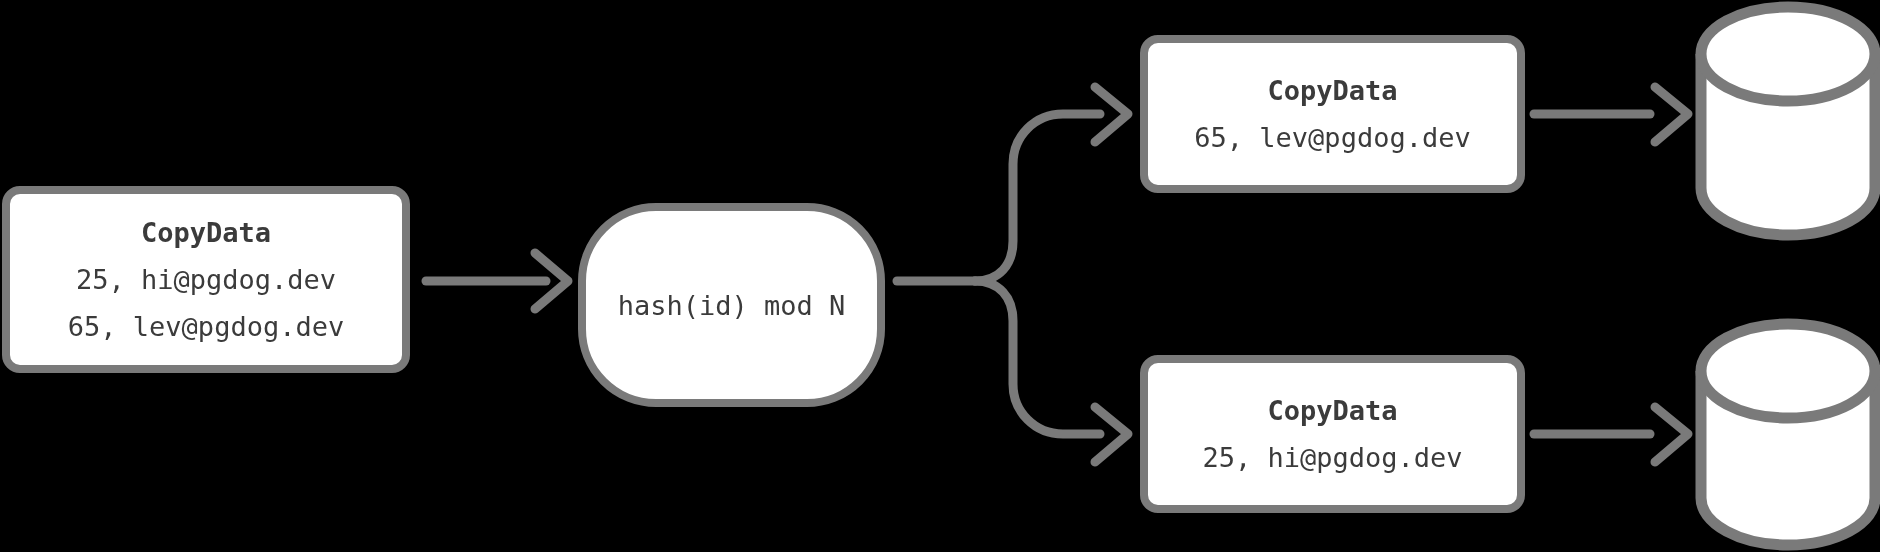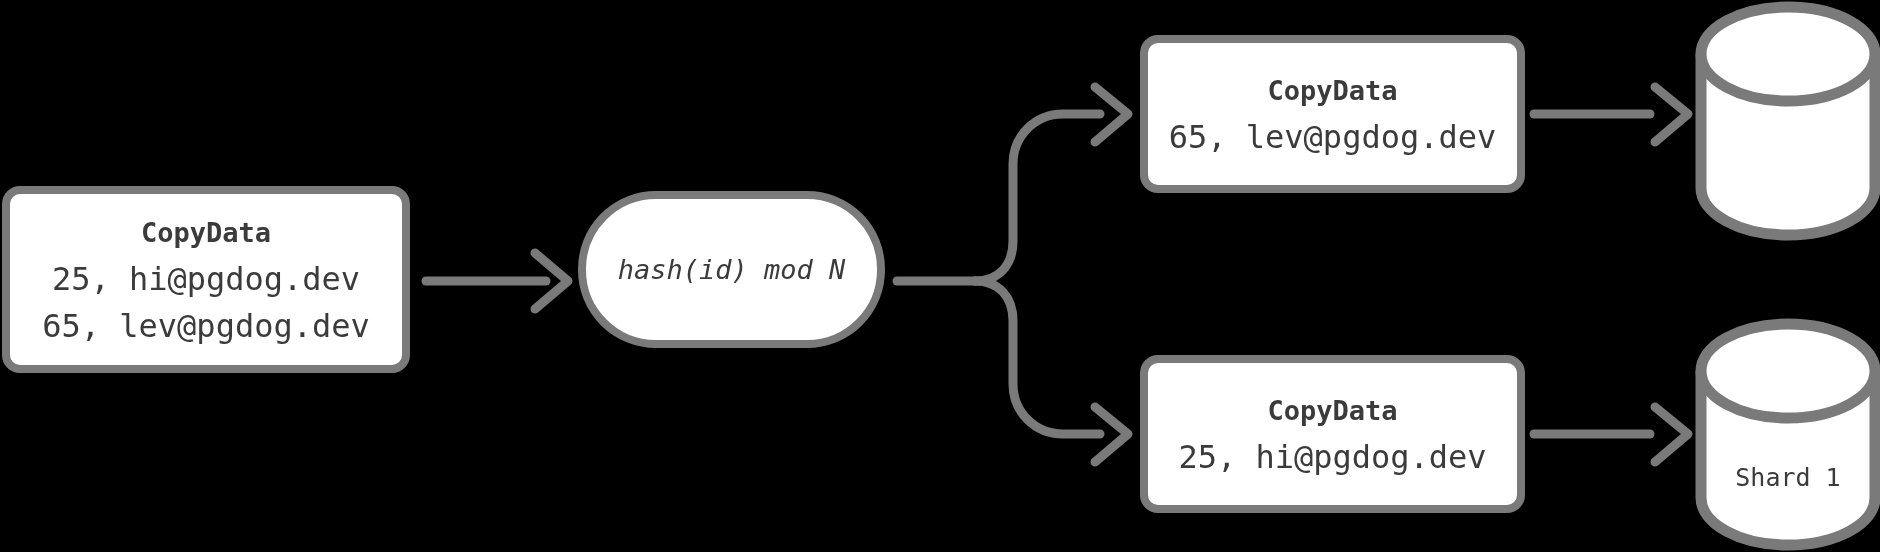--- a/index.html
+++ b/index.html
@@ -50,35 +50,35 @@
   .rect-node { border-radius: 18px; }
   .pill-node { border-radius: 78px; }
   .node .title {
     font-weight: bold;
     font-size: 27px;
     line-height: 47px;
     white-space: pre;
   }
   .node .row {
     font-weight: normal;
-    font-size: 32px;
+    font-size: 27px;
     line-height: 47px;
     white-space: pre;
   }
   .pill-node .row { font-size: 27px; }
   .cyl-label {
     position: absolute;
     width: 180px;
     text-align: center;
     font-size: 25px;
     line-height: 30px;
     white-space: pre;
   }
   #src-box    { left: 2px;    top: 186px; width: 408px; height: 187px; }
-  #router     { left: 578px;  top: 191px; width: 307px; height: 157px; font-style: italic; }
+  #router     { left: 578px;  top: 203px; width: 307px; height: 204px; }
   #top-box    { left: 1140px; top: 35px;  width: 385px; height: 158px; }
   #bottom-box { left: 1140px; top: 355px; width: 385px; height: 158px; }
   #shard0-label { left: 1698px; top: 142px; }
   #shard1-label { left: 1698px; top: 463px; }
 </style>
 </head>
 <body>
 
 <div class="stage">
 
@@ -125,15 +125,14 @@
   <div id="top-box" class="node rect-node">
     <div class="title">CopyData</div>
     <div class="row">65, lev@pgdog.dev</div>
   </div>
 
   <div id="bottom-box" class="node rect-node">
     <div class="title">CopyData</div>
     <div class="row">25, hi@pgdog.dev</div>
   </div>
 
-  <div id="shard1-label" class="cyl-label">Shard 1</div>
 
 </div>
 
 </body></html>

